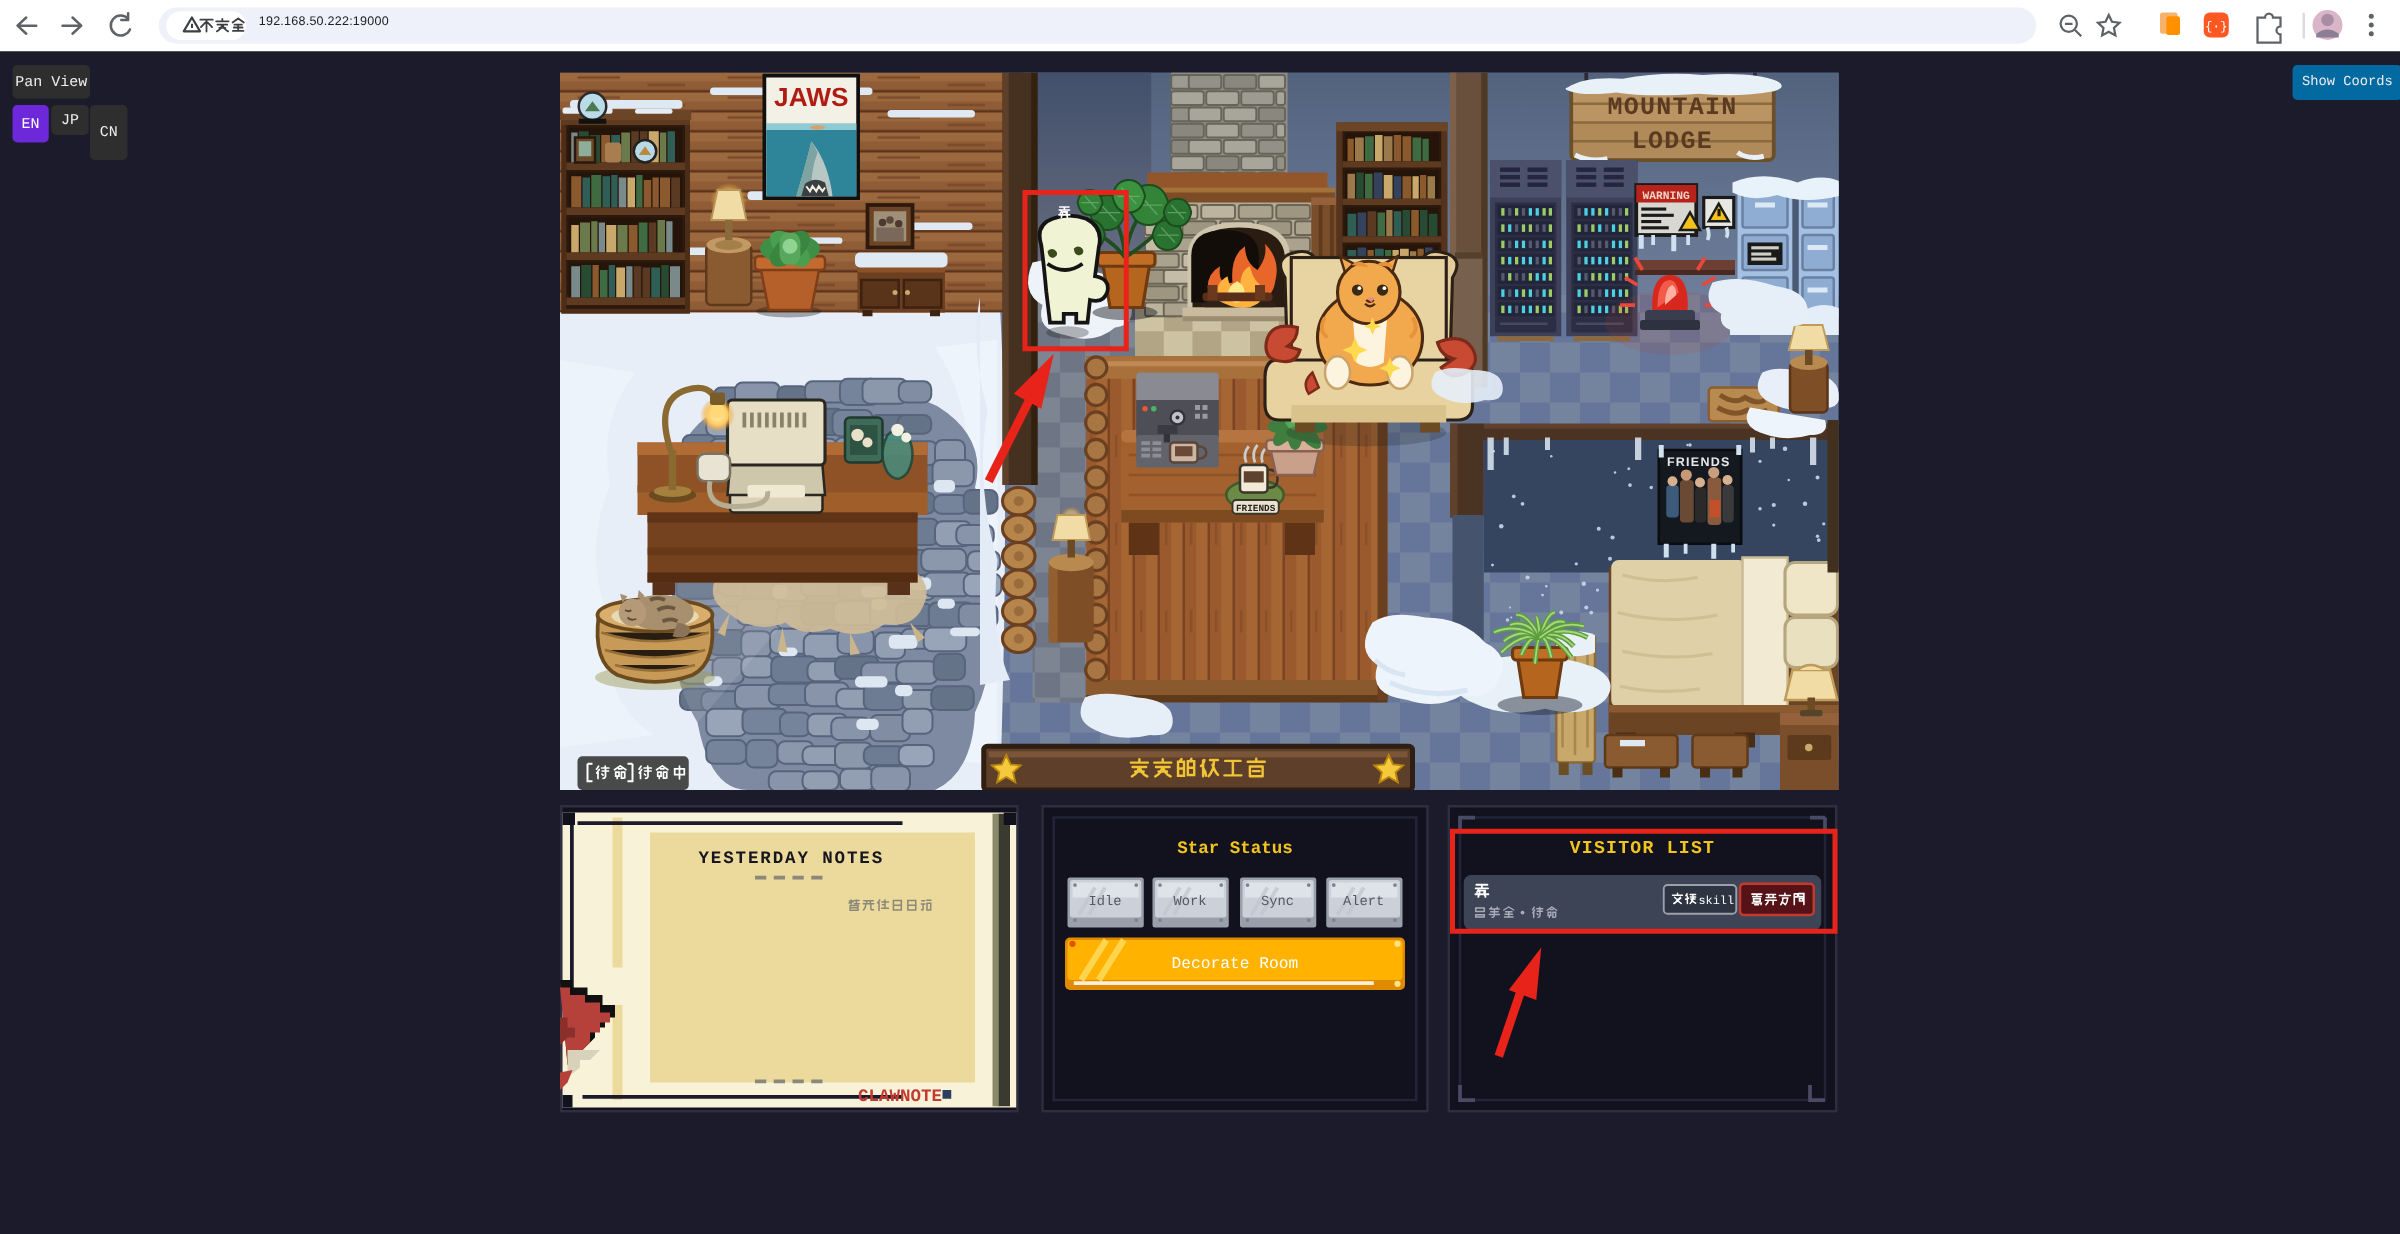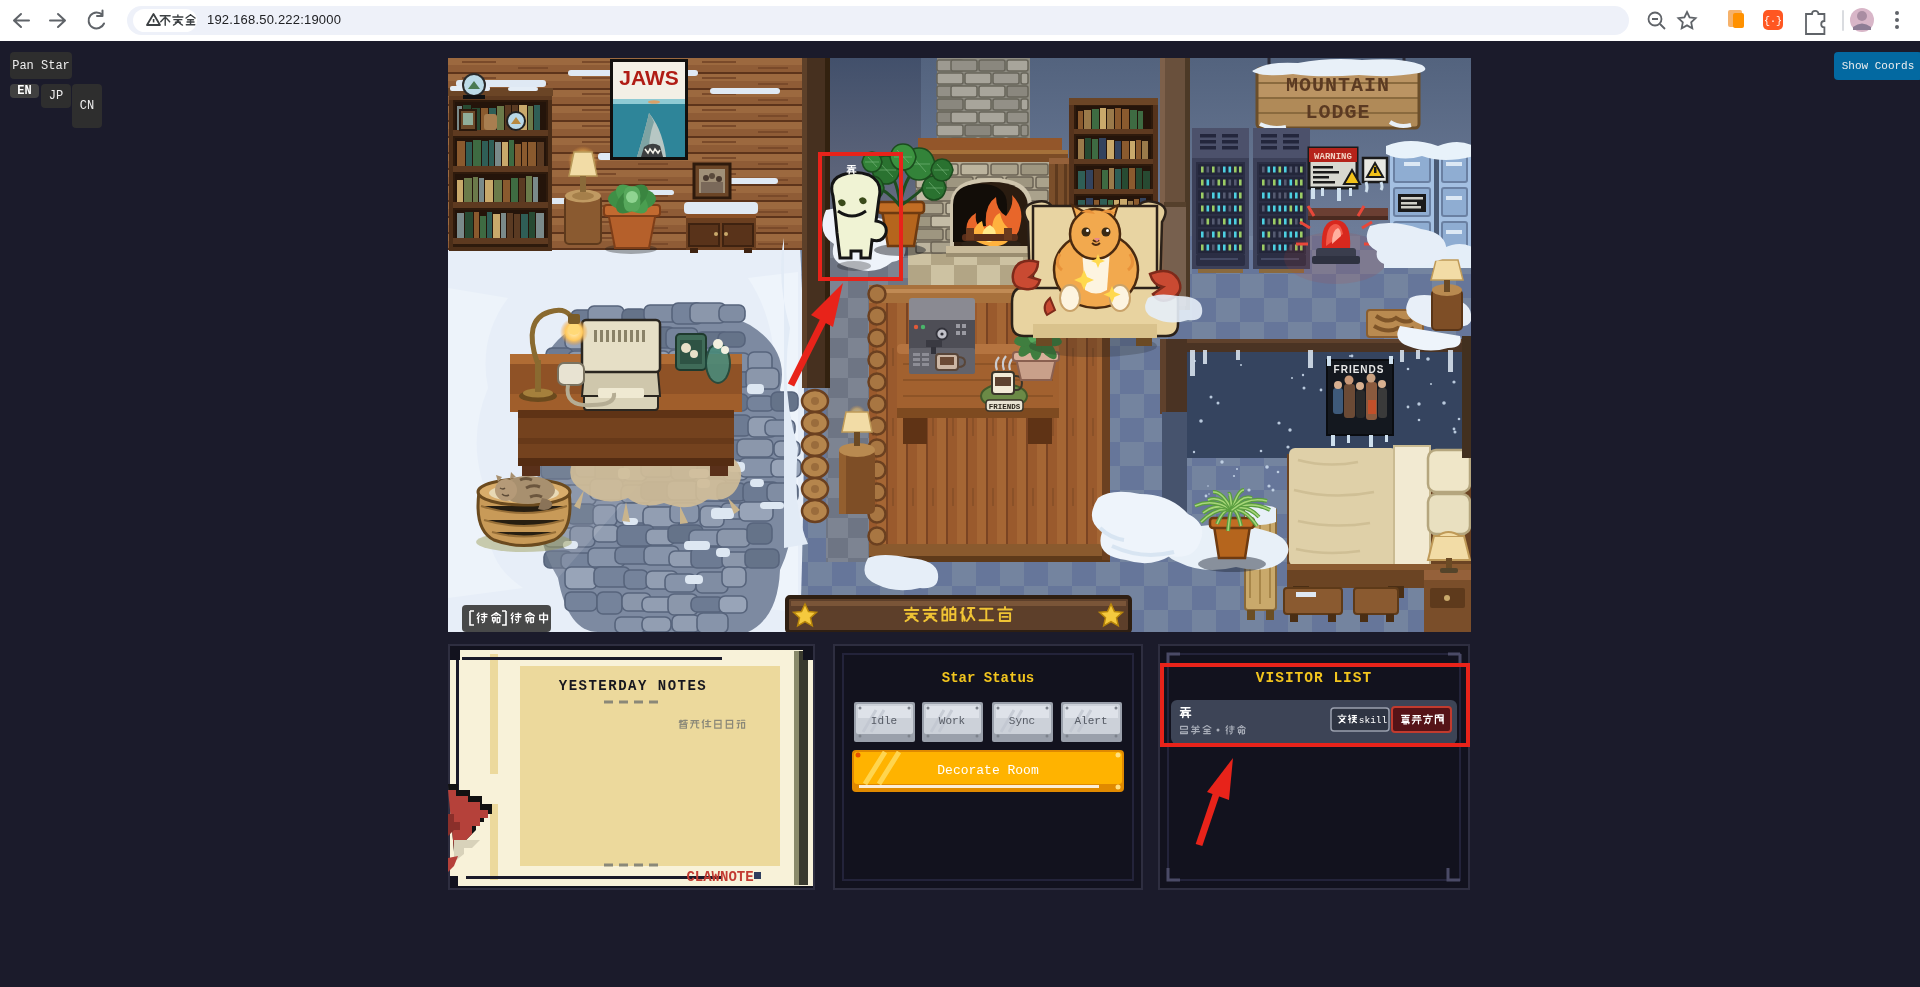--- a/index.html
+++ b/index.html
@@ -18,21 +18,21 @@
 <path d="M147 25 l6.5-11 6.5 11 z" fill="none" stroke="#3c4043" stroke-width="1.8" stroke-linejoin="round"></path>
     <rect x="152.8" y="19" width="1.6" height="3.4" fill="#3c4043"></rect>
 </svg>
 <svg style="position:absolute;left:159px;top:14px;overflow:visible" width="38" height="12.5" viewBox="0 0 30.60 10">
     <g color="#3c4043">
       <use href="#Gbu" x="0.00"></use>
       <use href="#Gan" x="10.20"></use>
       <use href="#Gquan2" x="20.40"></use>
     </g>
   </svg>
-<div class="abs" style="left:207px;top:12px;font-size:13px;color:#202124;letter-spacing:.2px">192.168.50.222:19000</div>
+<div class="abs" style="left:207px;top:12px;font-size:10px;color:#202124;letter-spacing:.2px">192.168.50.222:19000</div>
 <svg class="abs" style="left:1640px;top:0" width="280" height="41">
 <g stroke="#5f6368" stroke-width="1.8" fill="none">
 <circle cx="15" cy="19" r="6.5"></circle>
       <path d="M20 24 l5 5 M12 19 h6"></path>
 <path d="M47 12 l2.6 5.4 6 .8-4.4 4.2 1.1 5.9-5.3-2.9-5.3 2.9 1.1-5.9-4.4-4.2 6-.8z"></path>
 </g>
 <rect x="88" y="10" width="14" height="17" rx="2" fill="#f6b26b"></rect>
     <rect x="93" y="13" width="11" height="15" rx="2" fill="#ff9100"></rect>
 <rect x="123" y="10" width="20" height="20" rx="5" fill="#ff5722"></rect>
     <text x="133" y="24" font-size="10" fill="#fff" text-anchor="middle" font-family="Liberation Mono">{·}</text>
@@ -41,23 +41,23 @@
 <circle cx="222" cy="20" r="12" fill="#d8b6c8"></circle>
     <circle cx="222" cy="16" r="5" fill="#a98da2"></circle>
     <path d="M213 27 q9 -7 18 0 v3 h-18z" fill="#8d7d95"></path>
 <g fill="#5f6368">
       <circle cx="257" cy="13" r="2"></circle>
       <circle cx="257" cy="20" r="2"></circle>
       <circle cx="257" cy="27" r="2"></circle>
     </g>
 </svg>
 
-<div class="btn" style="left:10px;top:52px;width:62px;height:27px">Pan Star</div>
-
-<div class="btn" style="left:10px;top:84px;width:29px;height:14px;background:#404040;color:#fff;font-weight:bold">EN</div>
+<div class="btn" style="left:10px;top:52px;width:62px;height:27px">Pan View</div>
+
+<div class="btn" style="left:10px;top:84px;width:29px;height:30px;background:#6d28d9;color:#fff;font-weight:normal">EN</div>
 
 <div class="btn" style="left:41px;top:84px;width:30px;height:24px">JP</div>
 
 <div class="btn" style="left:72px;top:84px;width:30px;height:44px">CN</div>
 
 <div class="btn" style="left:1834px;top:52px;width:88px;height:28px;background:#0369a1;white-space:nowrap;font-size:11px">Show Coords</div>
 
 <svg class="abs" style="left:448px;top:58px" width="1023" height="574" viewBox="0 0 1023 574">
 <defs>
       <path id="Gan" d="M5 0.8 V2.2 M1 2.4 H9 M1.8 4.5 H8.2 M4.7 4.5 Q4.7 7.2 1.5 8.9 M5.3 4.5 Q5.5 7.3 8.7 8.9 M3 6.6 H7" fill="none" stroke="currentColor" stroke-width="1.15" stroke-linecap="round"></path>

